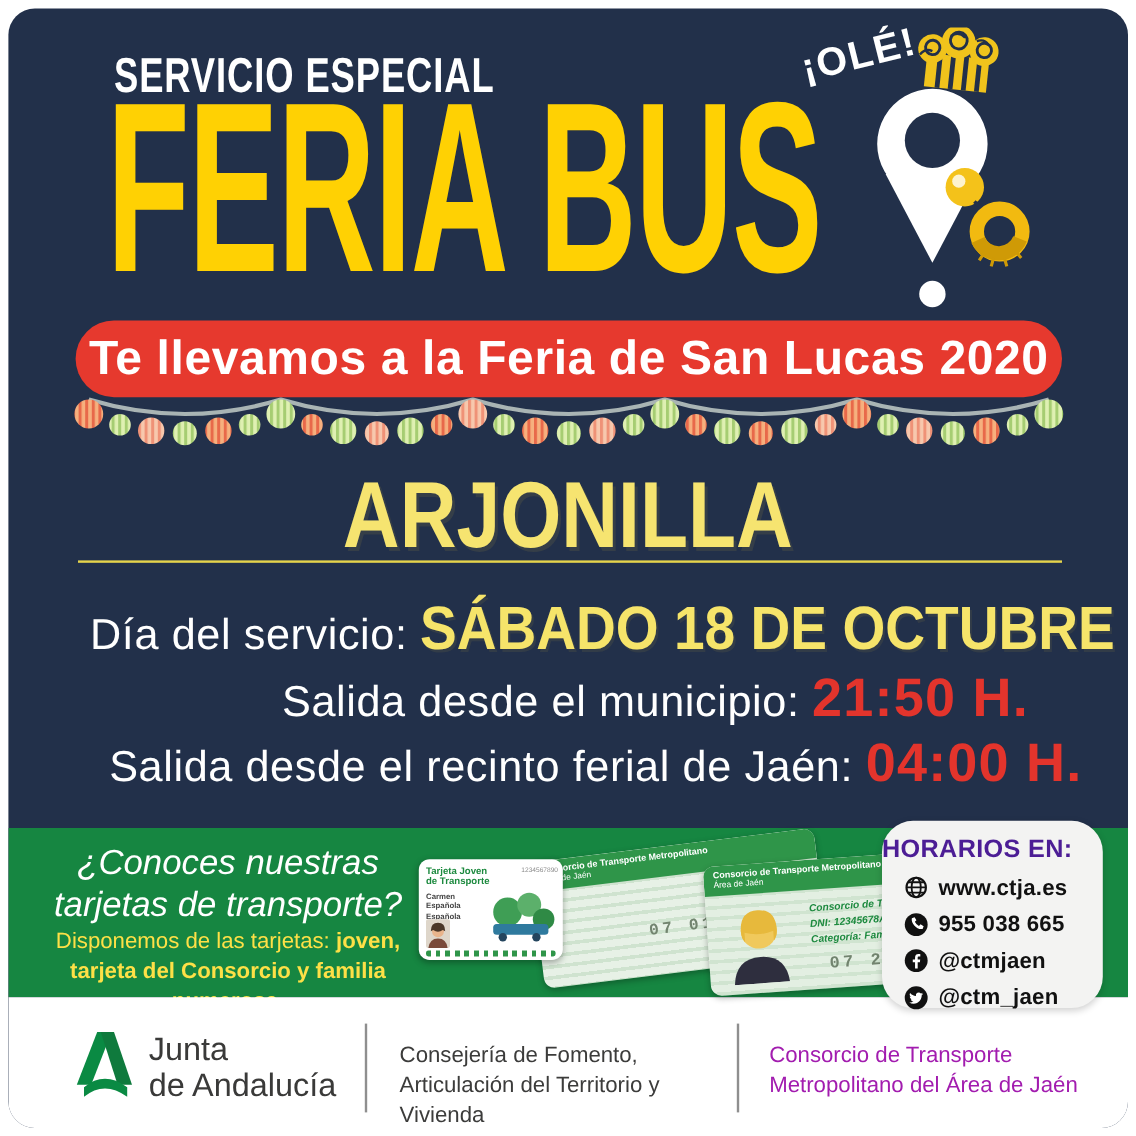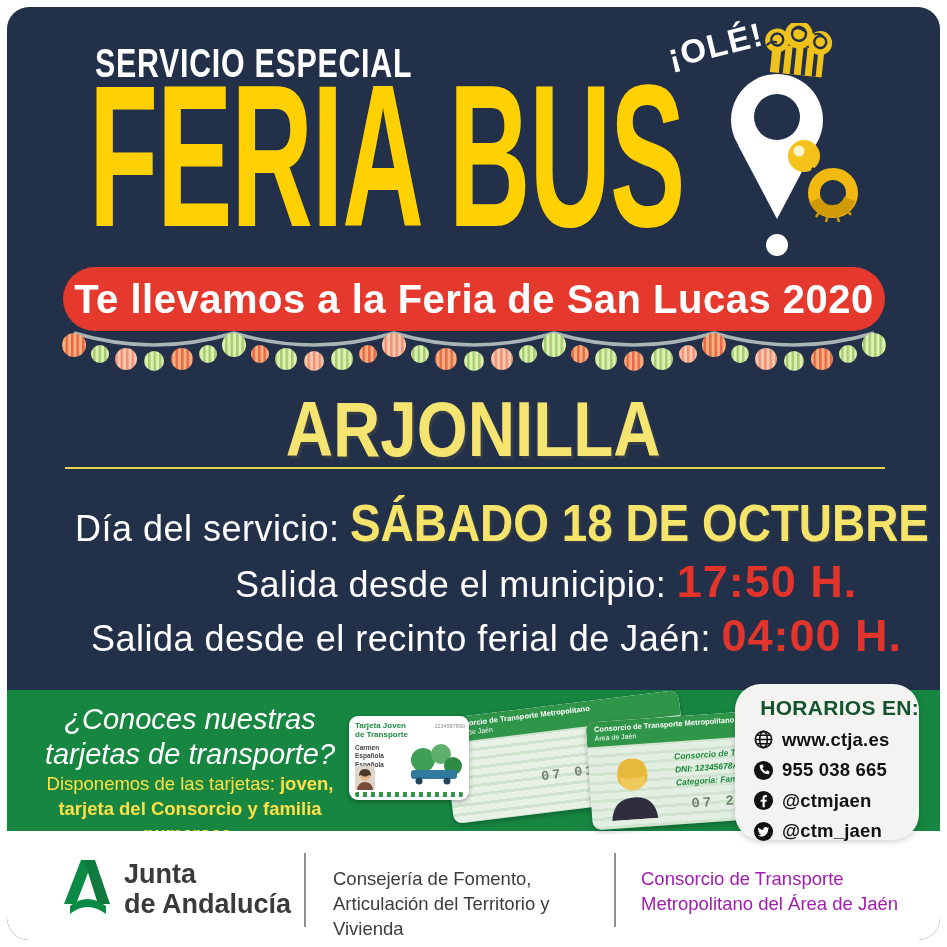--- a/index.html
+++ b/index.html
@@ -72,29 +72,29 @@
   .cl-holder { position:absolute; left:6px; top:28px; color:#444; font-size:6.5px; font-weight:bold; line-height:1.3; }
   .cl-photo { position:absolute; left:6px; bottom:10px; width:20px; height:24px; background:#e8e3da; border-radius:2px; overflow:hidden; }
   .cl-illu { position:absolute; right:4px; top:22px; width:62px; height:48px; }
   .cl-dots { position:absolute; left:6px; bottom:3px; width:108px; height:5px;
              background:repeating-linear-gradient(90deg,#2f9549 0 4px,transparent 4px 8px); border-radius:2px; }
 
   
   .hpanel { position:absolute; left:728px; top:677px; width:184px; height:156px; background:#f3f3f2;
             border-radius:26px; z-index:10; box-shadow:0 2px 6px rgba(0,0,0,.18);
             display:flex; flex-direction:column; padding:12px 0 0 0; }
-  .hpanel .htitle { color:#14532d; font-size:21px; font-weight:bold; text-align:right; letter-spacing:.3px; }
+  .hpanel .htitle { color:#4c1d95; font-size:21px; font-weight:bold; text-align:left; letter-spacing:.3px; }
   .hrow { display:flex; align-items:center; gap:8px; padding-left:18px; margin-top:8.5px; }
   .hrow .hicon { width:21px; height:21px; flex:0 0 21px; }
   .hrow .hlabel { color:#111111; font-size:18.5px; font-weight:bold; letter-spacing:.2px; white-space:nowrap; }
 
   
   .footer { position:absolute; left:0; top:824px; width:933px; height:109px; background:#ffffff; }
   .junta-logo { position:absolute; left:55px; top:27px; width:50px; height:60px; }
-  .junta-text { position:absolute; left:117px; top:28px; color:#3a3a39; font-size:27px; font-weight:bold; line-height:1.12; }
+  .junta-text { position:absolute; left:117px; top:28px; color:#3a3a39; font-size:27px; font-weight:normal; line-height:1.12; }
   .fdiv { position:absolute; top:22px; width:1.5px; height:74px; background:#8f8f8f; }
   .fdiv1 { left:297px; } .fdiv2 { left:607px; }
   .consejeria { position:absolute; left:326px; top:36px; width:262px; color:#3c3c3b; font-size:18.5px; line-height:1.35; }
   .consorcio  { position:absolute; left:634px; top:36px; width:285px; color:#a21caf; font-size:18.5px; line-height:1.35; }
 </style>
 </head>
 <body>
 
 <div id="page">
   <div id="poster">
@@ -198,21 +198,21 @@
 
     <div class="muni">
       <span>ARJONILLA</span>
     </div>
     <div class="rule"></div>
 
     <div class="sched s1">
       <span class="lbl">Día del servicio: </span><span class="big-yellow">SÁBADO 18 DE OCTUBRE</span>
     </div>
     <div class="sched s2">
-      <span class="lbl">Salida desde el municipio: </span><span class="time-red">17:50 H.</span>
+      <span class="lbl">Salida desde el municipio: </span><span class="time-red">21:50 H.</span>
     </div>
     <div class="sched s3">
       <span class="lbl">Salida desde el recinto ferial de Jaén: </span><span class="time-red">04:00 H.</span>
     </div>
 
     <div class="band">
       <div class="q-block">
         <div>¿Conoces nuestras</div>
         <div>tarjetas de transporte?</div>
       </div>

